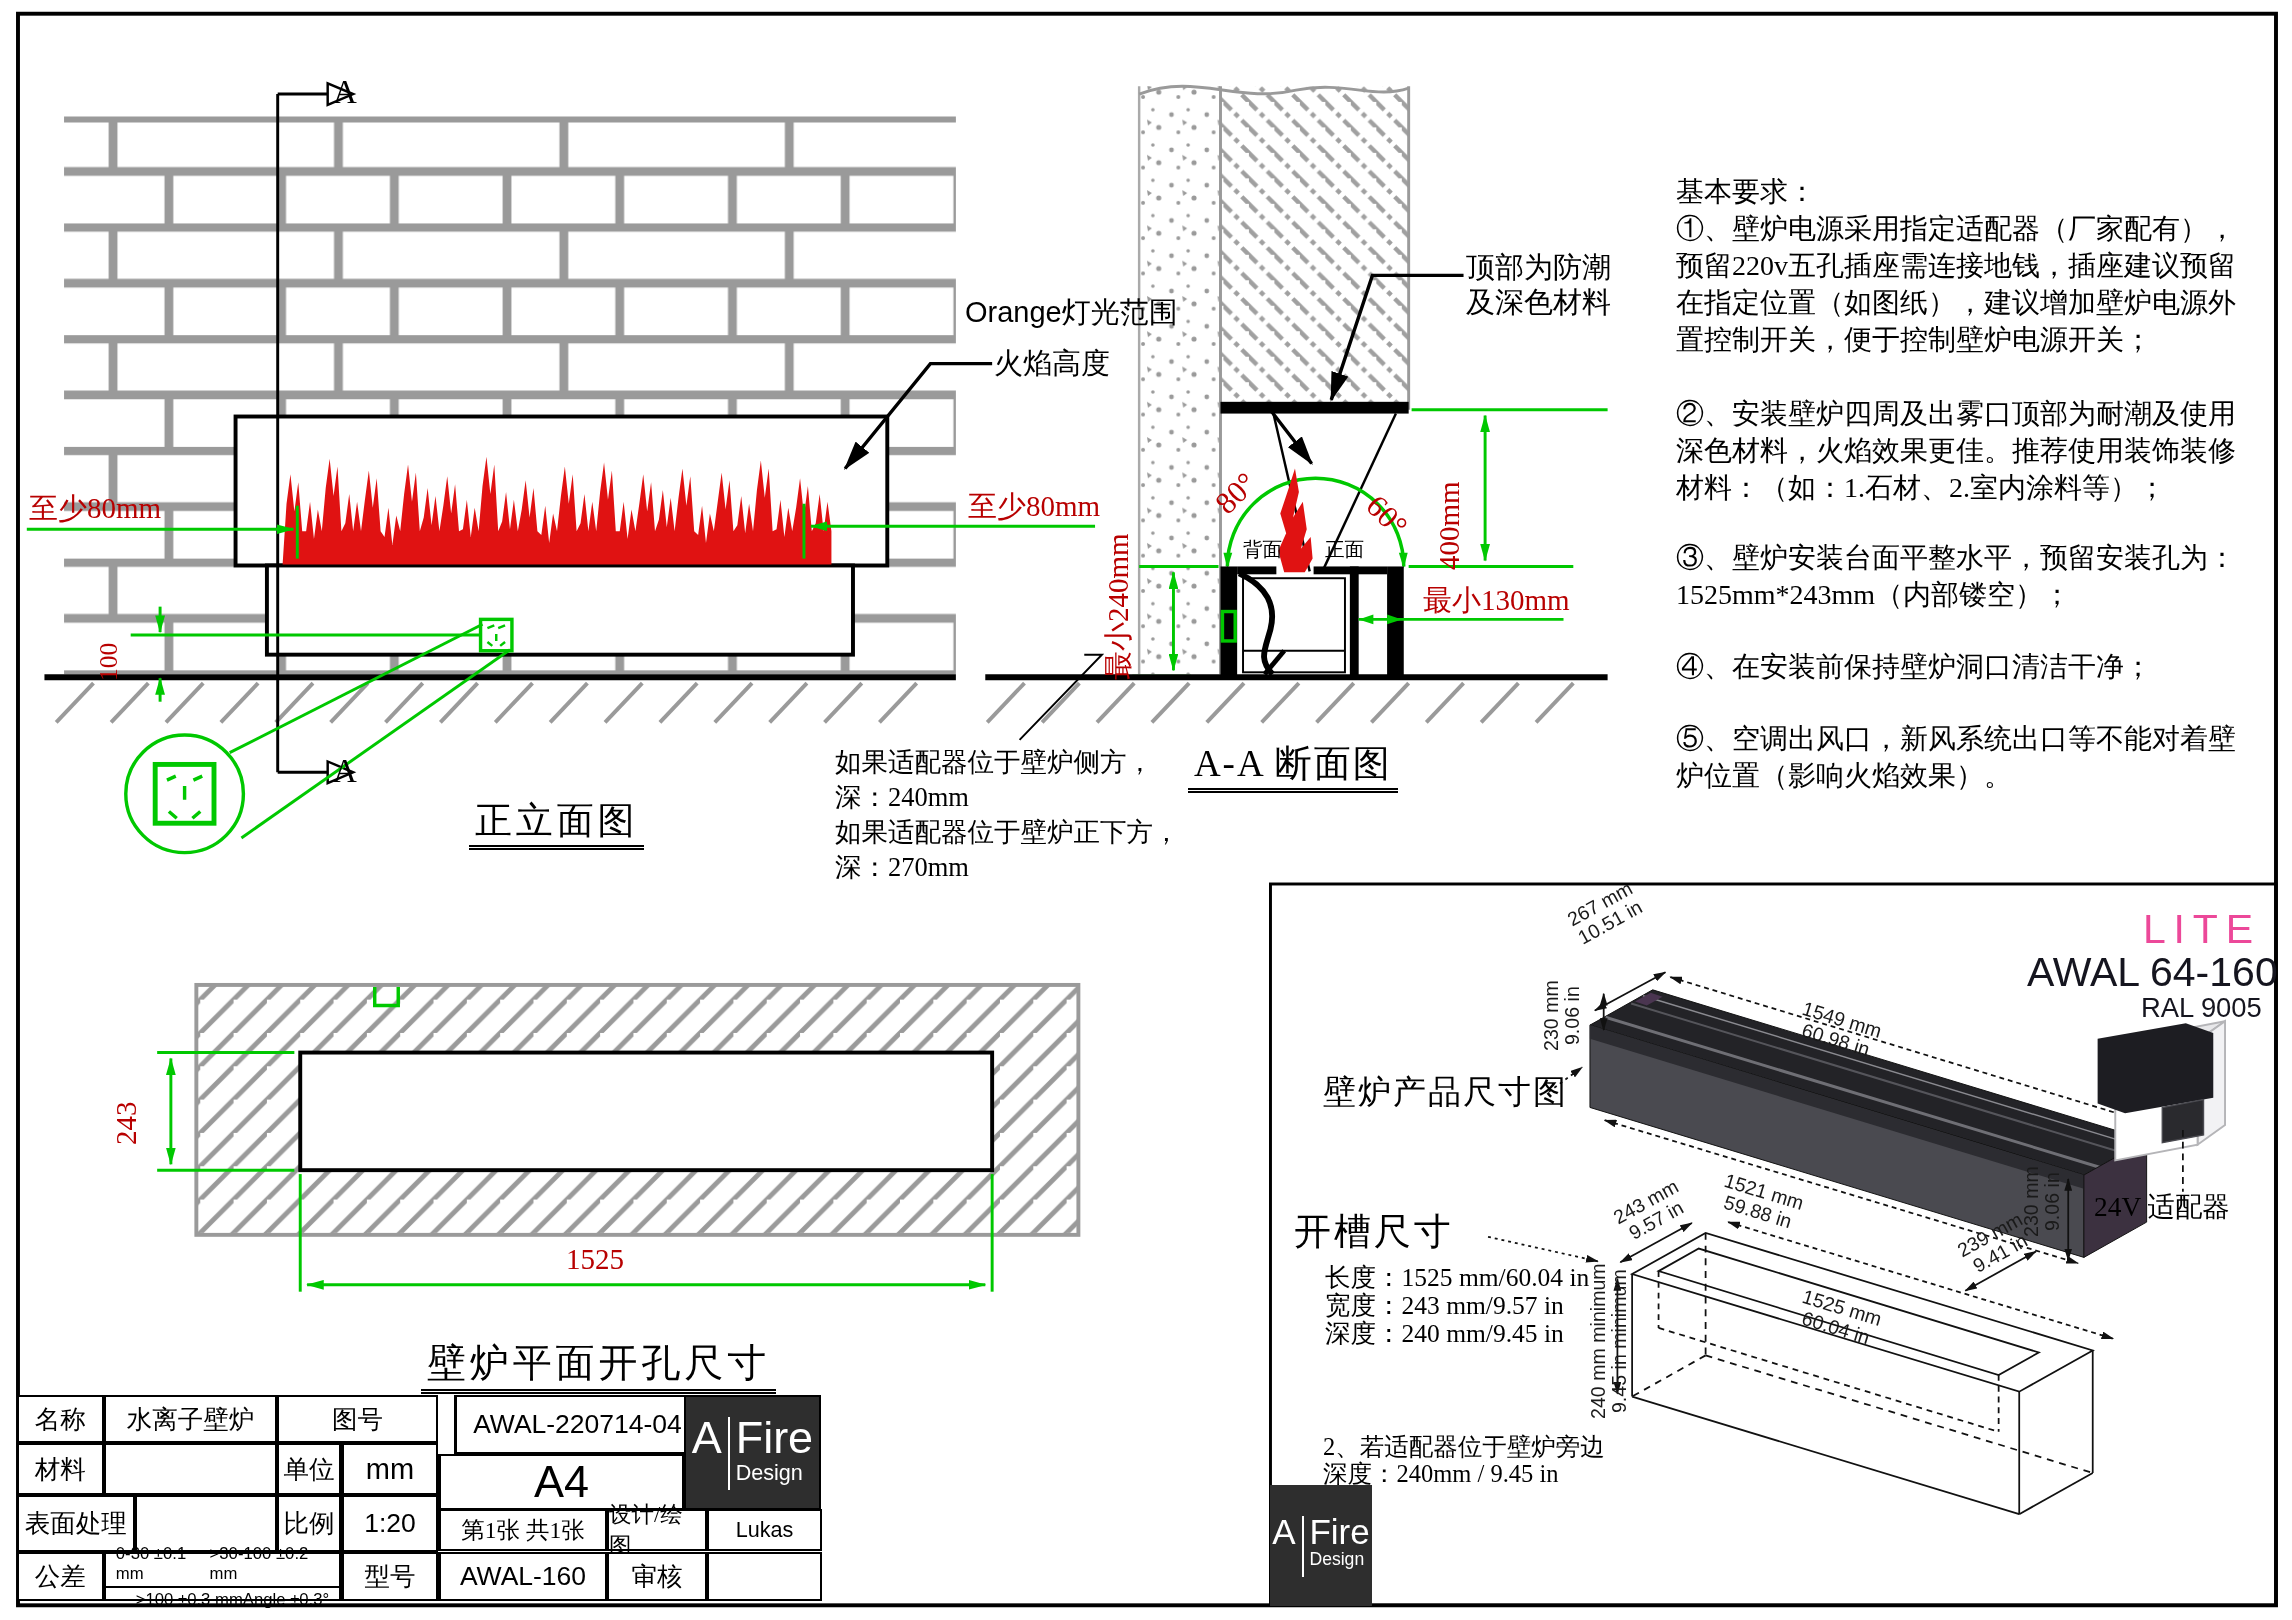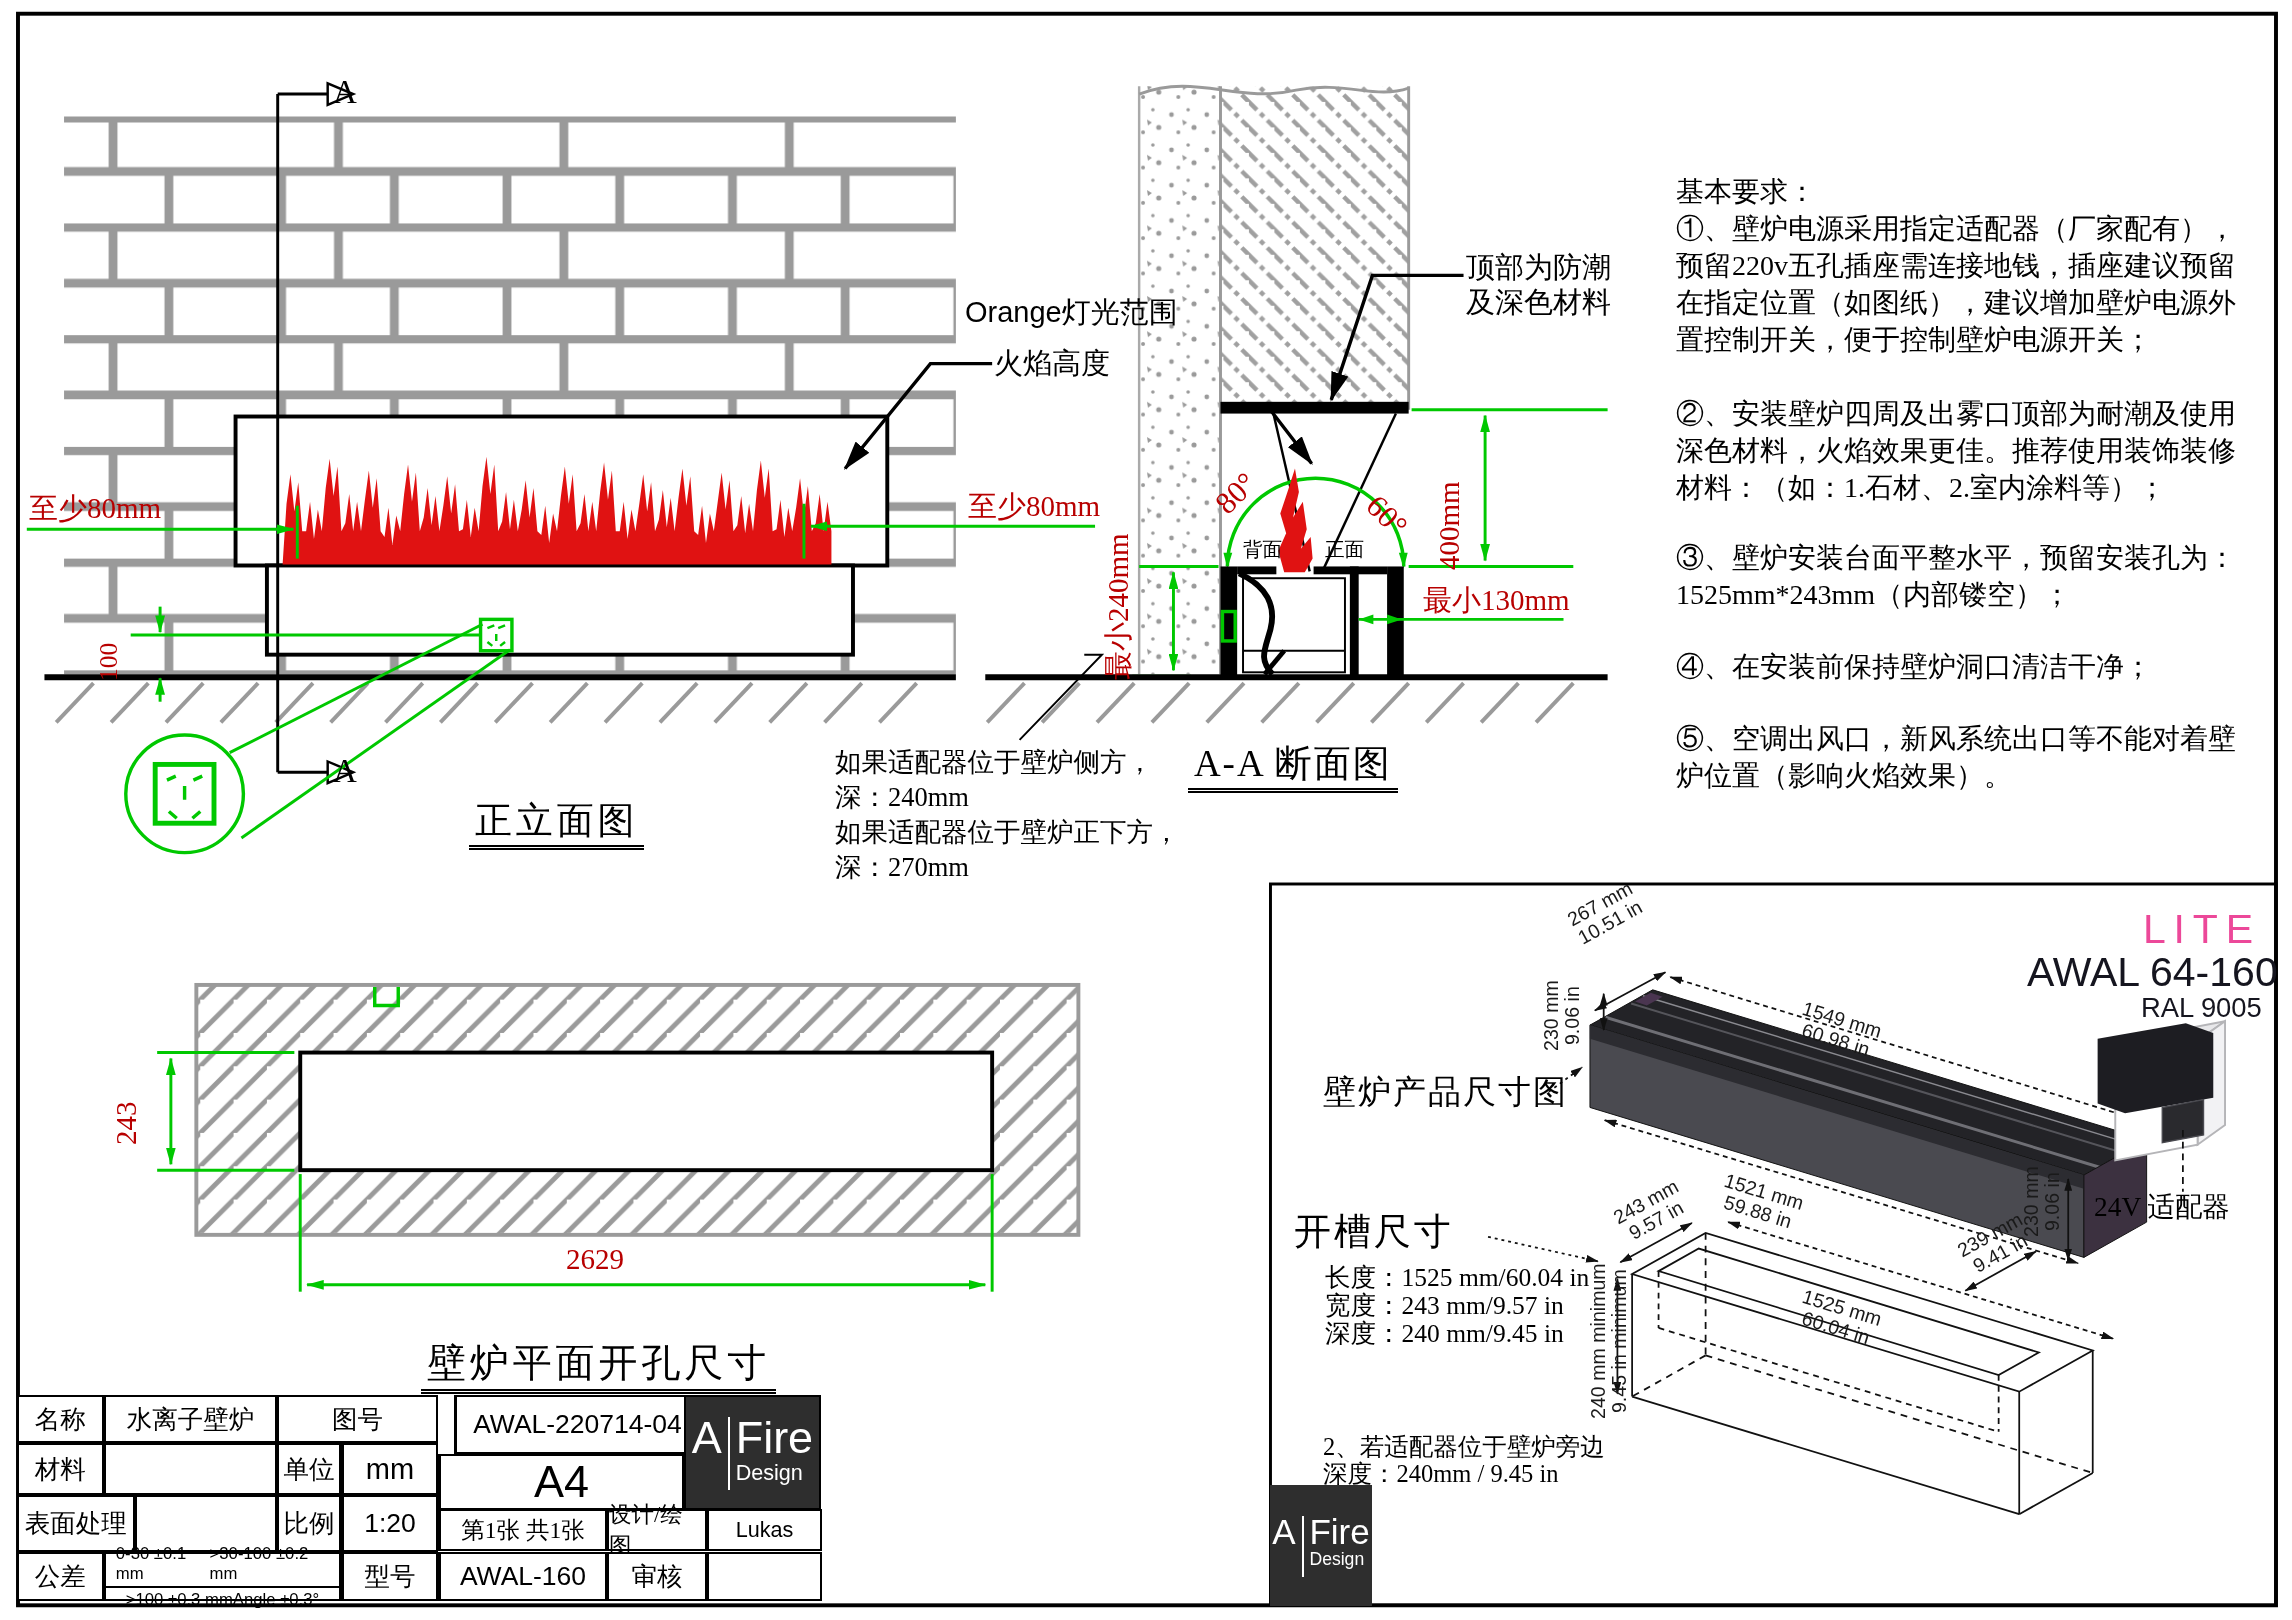--- a/index.html
+++ b/index.html
@@ -20,21 +20,21 @@
   .tb.thickL{border-left-width:3.9px;}
   .tb.val{font-family:"Liberation Sans","DejaVu Sans",sans-serif;}
   .logobox{background:#2e2e2e;color:#fff;display:flex;align-items:center;justify-content:center;
            font-family:"Liberation Sans","DejaVu Sans",sans-serif;}
   .logoin{display:flex;align-items:flex-start;}
   .logoA{font-size:45px;line-height:1;}
   .logobar{width:2px;background:#fff;margin:2px 5.9px 0 5.9px;}
   .logoFire{font-size:45px;line-height:1;}
   .logoDesign{font-size:21.6px;line-height:1;margin-top:2px;}
   .tolcell{flex-direction:column;align-items:stretch;justify-content:center;padding:0;}
-  .tolrow{display:flex;justify-content:center;padding:2px 9.8px;
+  .tolrow{display:flex;justify-content:flex-end;padding:2px 9.8px;
           font-family:"Liberation Sans","DejaVu Sans",sans-serif;font-size:16.7px;}
   .tolrow.b{border-top:2.9px solid #000;}
 </style>
 </head>
 <body>
 
 <div id="sheet">
 
 <svg class="draw" width="2293" height="1620" viewBox="0 0 2339 1653">
   <defs>
@@ -289,21 +289,21 @@
 <div class="lbl red" style="left:1423px;top:584px;font-size:29px;">最小130mm</div>
 <div class="lbl" style="left:1243px;top:539px;font-size:19.6px;">背面</div>
 <div class="lbl" style="left:1325px;top:539px;font-size:19.6px;">正面</div>
 <div class="lbl viewtitle" style="left:1188px;top:743px;letter-spacing:2px;">A-A 断面图</div>
 <div class="lbl ml" style="left:835px;top:745px;font-size:26.5px;line-height:35px;">如果适配器位于壁炉侧方，
 深：240mm
 如果适配器位于壁炉正下方，
 深：270mm</div>
 
 <div class="lbl red vtxt" style="left:110px;top:1145px;font-size:29px;">243</div>
-<div class="lbl red" style="left:566px;top:1243px;font-size:29px;">2629</div>
+<div class="lbl red" style="left:566px;top:1243px;font-size:29px;">1525</div>
 <div class="lbl viewtitle" style="left:421px;top:1341px;font-size:39px;">壁炉平面开孔尺寸</div>
 
 <div class="lbl" style="left:1676px;top:173px;width:627px;font-size:28px;line-height:37px;white-space:normal;">
   <div>基本要求：</div>
   <div class="ml" style="margin-bottom:37px;">①、壁炉电源采用指定适配器（厂家配有），
 预留220v五孔插座需连接地钱，插座建议预留
 在指定位置（如图纸），建议增加壁炉电源外
 置控制开关，便于控制壁炉电源开关；</div>
   <div class="ml" style="margin-bottom:33px;">②、安装壁炉四周及出雾口顶部为耐潮及使用
 深色材料，火焰效果更佳。推荐使用装饰装修

